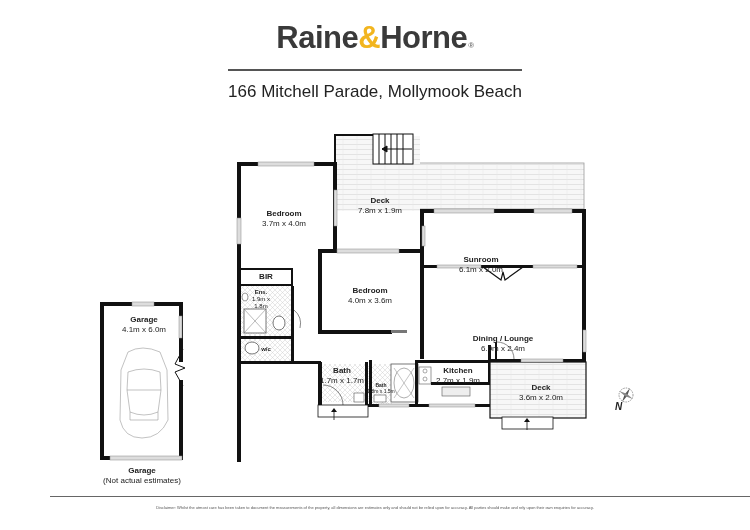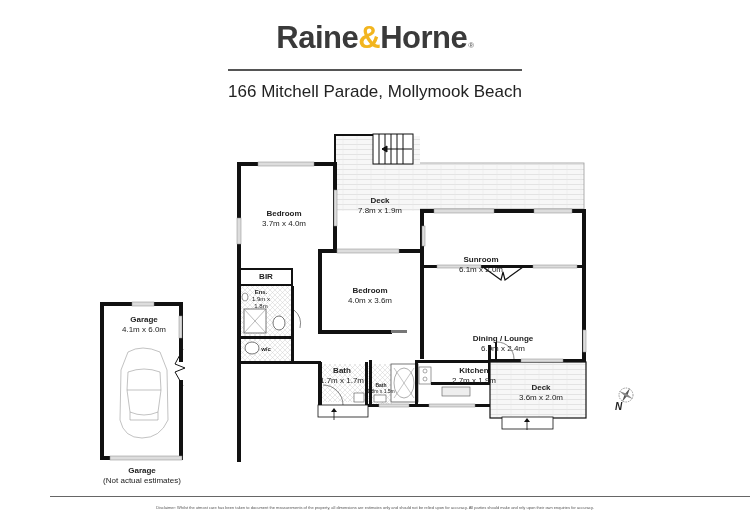--- a/index.html
+++ b/index.html
@@ -218,21 +218,21 @@
     <span class="nm">w/c</span>
   </div>
 <div class="lbl" style="left:342px;top:366px;">
     <span class="nm">Bath</span>
     <span class="dm">1.7m x 1.7m</span>
   </div>
 <div class="lbl small" style="left:381px;top:382px;font-size:5px;line-height:6px;">
     <span class="nm">Bath</span>
     <span class="dm">1.8m x 1.5m</span>
   </div>
-<div class="lbl" style="left:474px;top:366px;">
+<div class="lbl" style="left:458px;top:366px;">
     <span class="nm">Kitchen</span>
     <span class="dm">2.7m x 1.9m</span>
   </div>
 <div class="lbl" style="left:541px;top:383px;">
     <span class="nm">Deck</span>
     <span class="dm">3.6m x 2.0m</span>
   </div>
 <div class="lbl" style="left:144px;top:315px;">
     <span class="nm">Garage</span>
     <span class="dm">4.1m x 6.0m</span>

